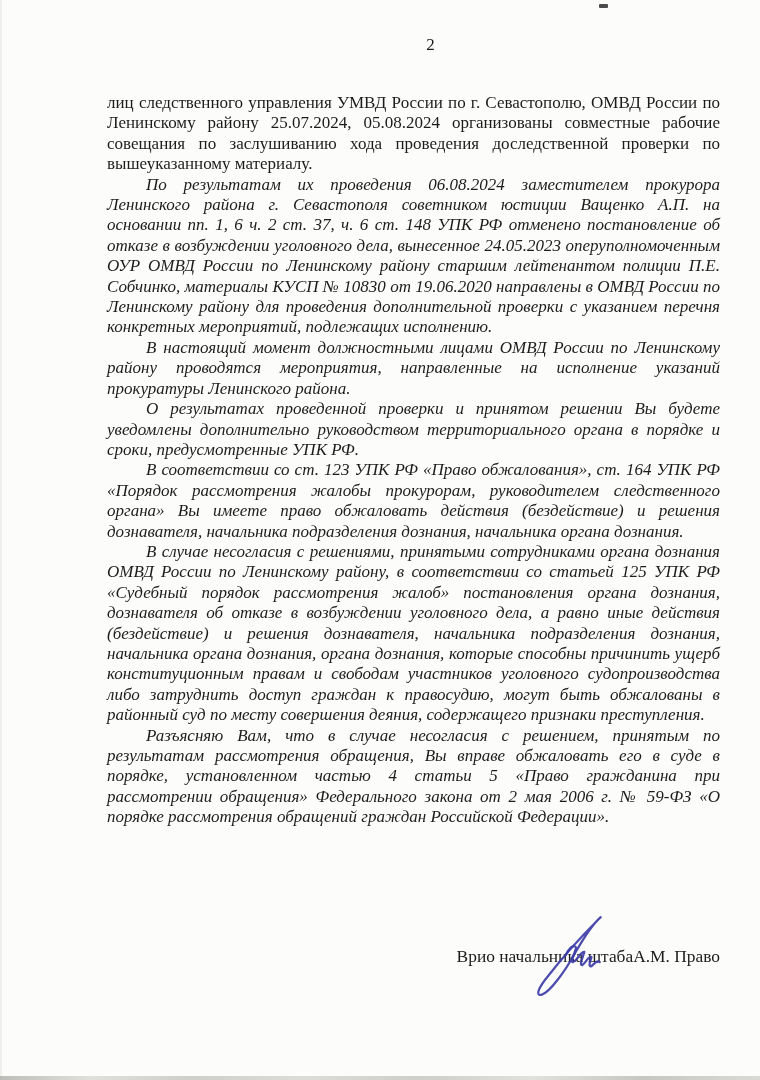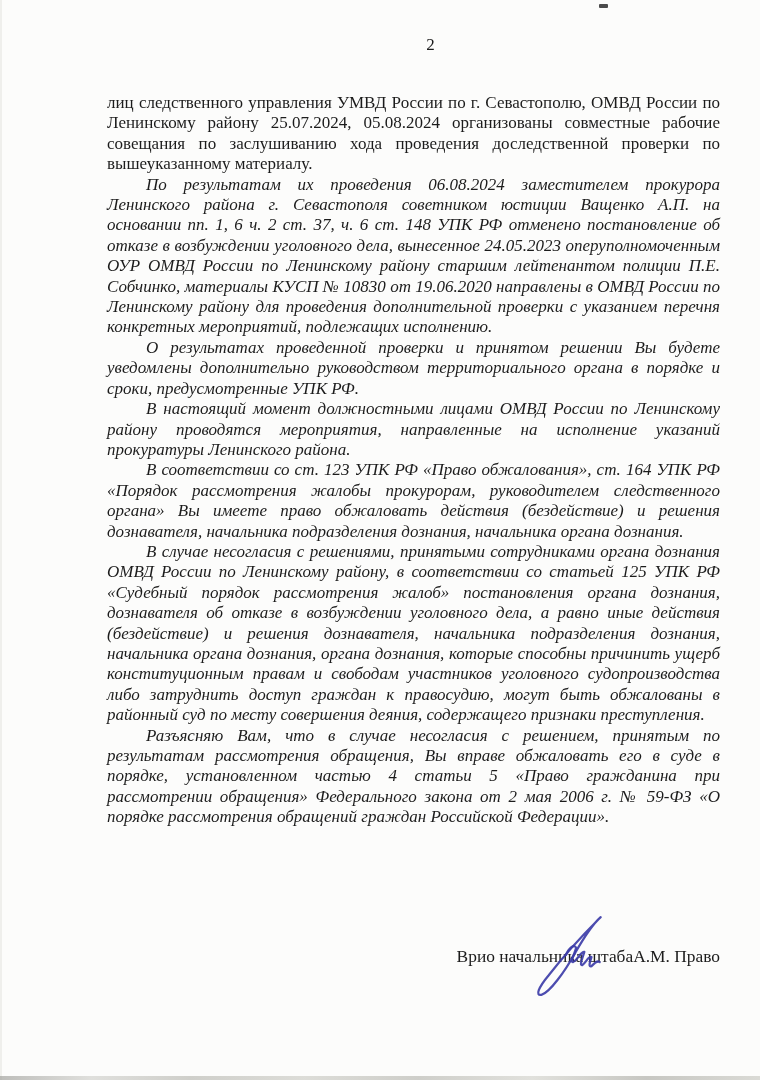--- a/index.html
+++ b/index.html
@@ -99,22 +99,22 @@
 <div class="page">
 
   <div class="scan-mark-top"></div>
   <div class="scan-edge-left"></div>
 
   <div class="page-number">2</div>
 
   <div class="body-text">
       <p class="para">лиц следственного управления УМВД России по г. Севастополю, ОМВД России по Ленинскому району 25.07.2024, 05.08.2024 организованы совместные рабочие совещания по заслушиванию хода проведения доследственной проверки по вышеуказанному материалу.</p>
       <p class="para indent">По результатам их проведения 06.08.2024 заместителем прокурора Ленинского района г. Севастополя советником юстиции Ващенко А.П. на основании пп. 1, 6 ч. 2 ст. 37, ч. 6 ст. 148 УПК РФ отменено постановление об отказе в возбуждении уголовного дела,  вынесенное 24.05.2023 оперуполномоченным ОУР ОМВД России по Ленинскому району старшим лейтенантом полиции П.Е. Собчинко, материалы КУСП № 10830 от 19.06.2020 направлены в ОМВД России по Ленинскому району для проведения дополнительной проверки с указанием перечня конкретных мероприятий, подлежащих исполнению.</p>
+      <p class="para indent">В настоящий момент должностными лицами ОМВД России по Ленинскому району проводятся мероприятия, направленные на исполнение указаний прокуратуры Ленинского района.</p>
       <p class="para indent">О результатах проведенной проверки и принятом решении Вы будете уведомлены дополнительно руководством территориального органа в порядке и сроки, предусмотренные УПК РФ.</p>
-      <p class="para indent">В настоящий момент должностными лицами ОМВД России по Ленинскому району проводятся мероприятия, направленные на исполнение указаний прокуратуры Ленинского района.</p>
       <p class="para indent">В соответствии со ст. 123 УПК РФ «Право обжалования», ст. 164 УПК РФ «Порядок рассмотрения жалобы прокурорам, руководителем следственного органа» Вы имеете право обжаловать действия (бездействие) и решения дознавателя, начальника подразделения дознания, начальника органа дознания.</p>
       <p class="para indent">В случае несогласия с решениями, принятыми сотрудниками органа дознания ОМВД России по Ленинскому району, в соответствии со статьей 125 УПК РФ «Судебный порядок рассмотрения жалоб» постановления органа дознания, дознавателя об отказе в возбуждении уголовного дела, а равно иные действия (бездействие) и решения дознавателя, начальника подразделения дознания, начальника органа дознания, органа дознания, которые способны причинить ущерб конституционным правам и свободам участников уголовного судопроизводства либо затруднить доступ граждан к правосудию, могут быть обжалованы в районный суд по месту совершения деяния, содержащего признаки преступления.</p>
       <p class="para indent">Разъясняю Вам, что в случае несогласия с решением, принятым по результатам рассмотрения обращения, Вы вправе обжаловать его в суде в порядке, установленном частью 4 статьи 5 «Право гражданина при рассмотрении обращения» Федерального закона от 2 мая 2006 г. № 59-ФЗ «О порядке рассмотрения обращений граждан Российской Федерации».</p>
     </div>
 
   <div class="signoff">
     <span>Врио начальника штаба</span>
     <span>А.М. Право</span>
   </div>
 

